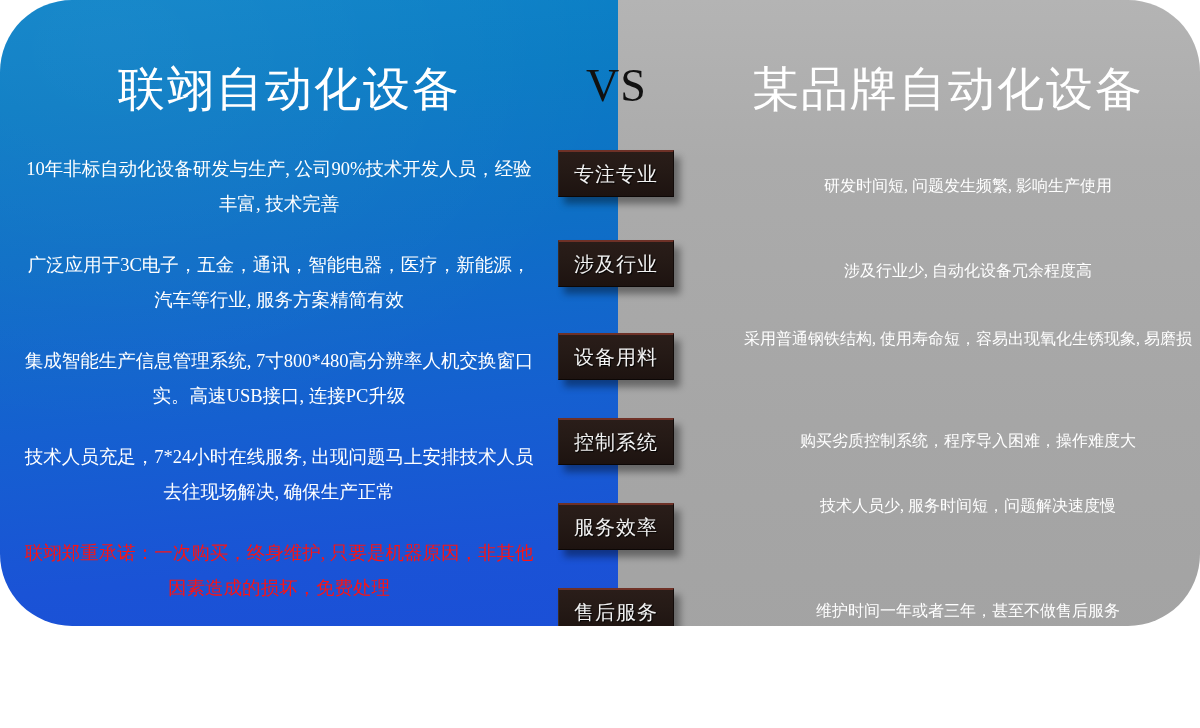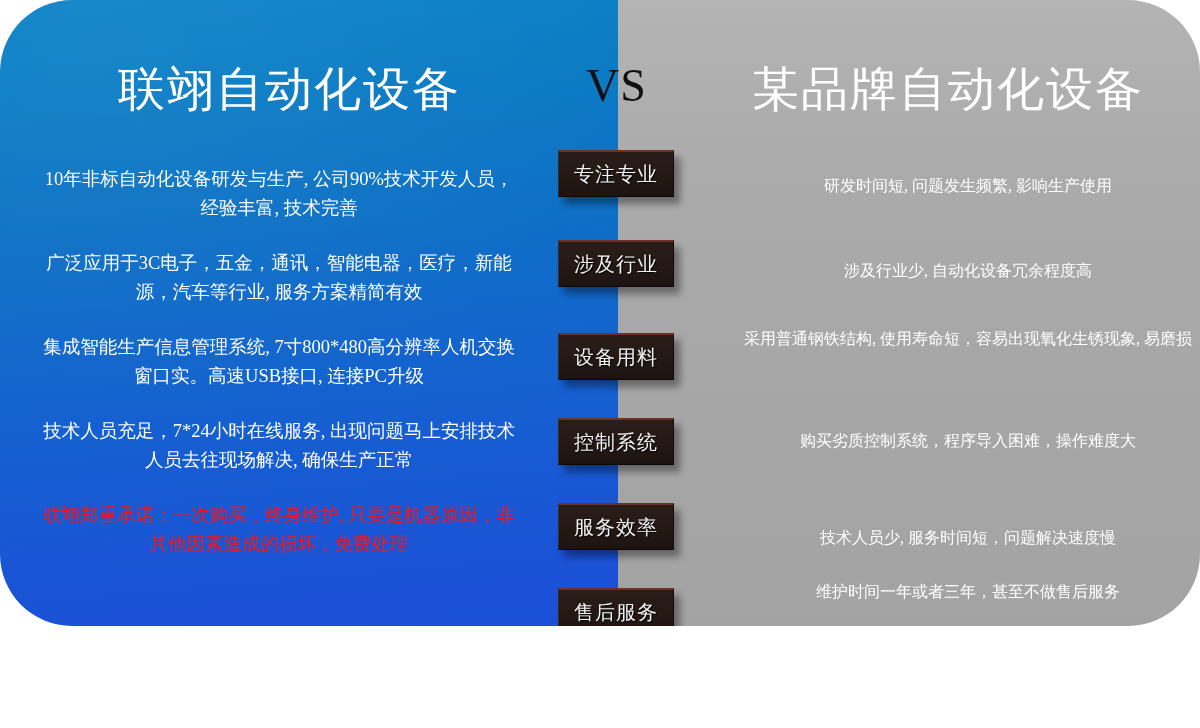--- a/index.html
+++ b/index.html
@@ -88,22 +88,22 @@
   .col-right{
     position:absolute;
     left:744px; top:160px;
     width:448px;
   }
 
   .para{
     color:#ffffff;
     font-family:"Liberation Serif","DejaVu Serif",serif;
     font-size:18.5px;
-    line-height:29px;
-    margin:13px;
+    line-height:35px;
+    margin:0;
   }
   .col-left .para{ margin-bottom:26px; }
   .col-left .para.p1{ margin-bottom:26px; }
 
   .para.red{ color:#fb1414; }
 
   .col-right .para{
     font-size:16px;
     line-height:32px;
     margin:0;
@@ -176,18 +176,18 @@
     </div>
     <div class="plaque" style="top:588px">
       <span>售后服务</span>
     </div>
 
     <div class="col-right">
       <p class="para rrow" style="top:10px">研发时间短, 问题发生频繁, 影响生产使用</p>
       <p class="para rrow" style="top:95px">涉及行业少, 自动化设备冗余程度高</p>
       <p class="para rrow" style="top:163px">采用普通钢铁结构, 使用寿命短，容易出现氧化生锈现象, 易磨损</p>
       <p class="para rrow" style="top:265px">购买劣质控制系统，程序导入困难，操作难度大</p>
-      <p class="para rrow" style="top:362px">技术人员少, 服务时间短，问题解决速度慢</p>
-      <p class="para rrow" style="top:416px">维护时间一年或者三年，甚至不做售后服务</p>
+      <p class="para rrow" style="top:330px">技术人员少, 服务时间短，问题解决速度慢</p>
+      <p class="para rrow" style="top:435px">维护时间一年或者三年，甚至不做售后服务</p>
     </div>
 
   </div>
 </div>
 
 </body></html>

